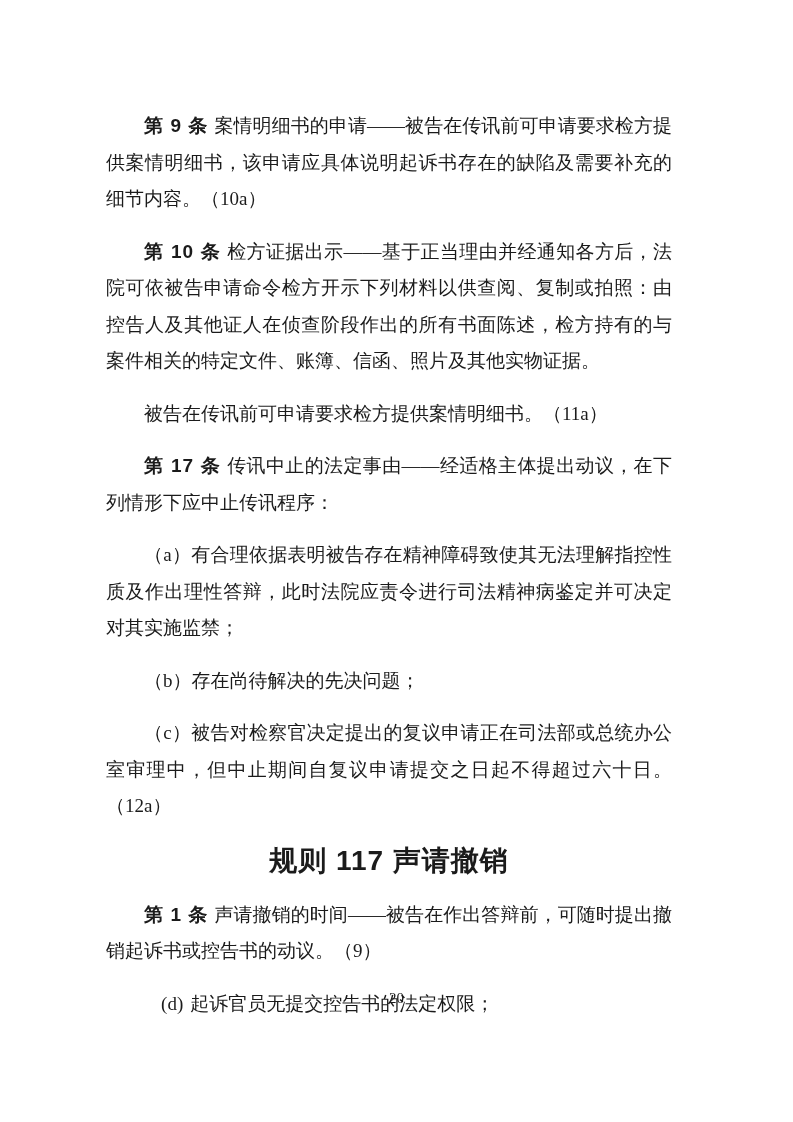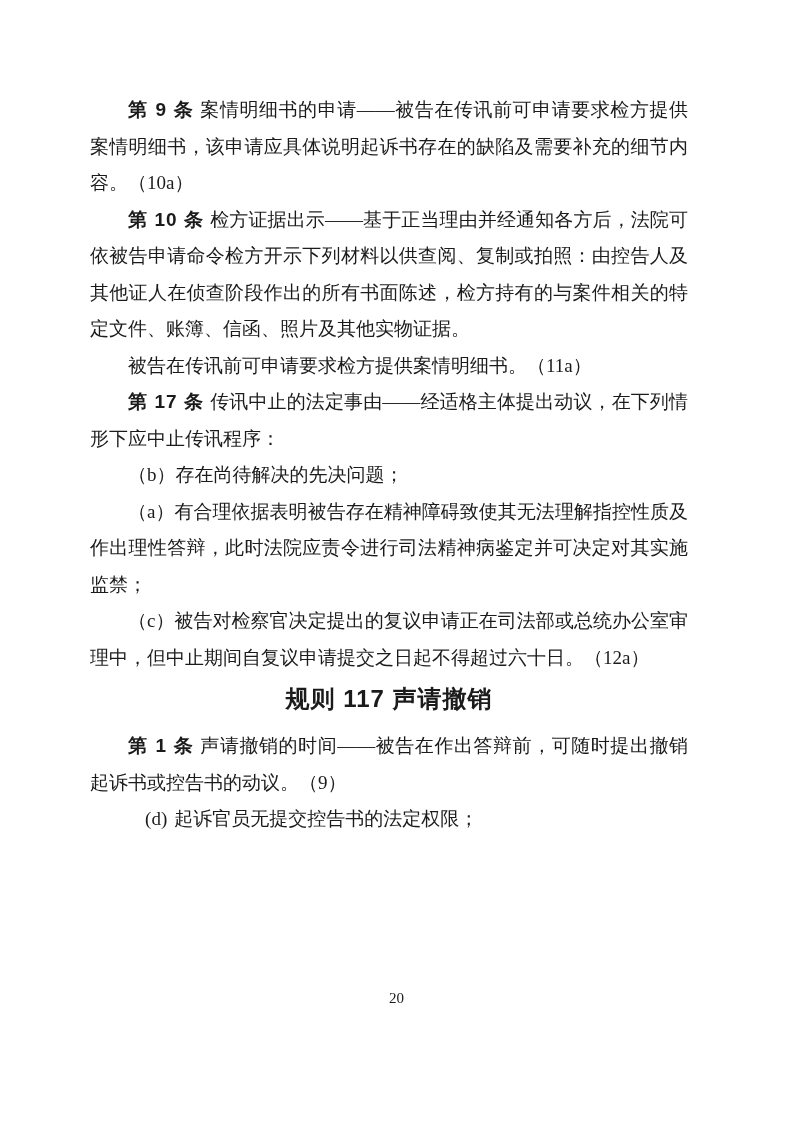--- a/index.html
+++ b/index.html
@@ -15,33 +15,33 @@
   }
   .content {
     position: absolute;
     left: 90px;
     top: 92px;
     width: 598px;
     font-size: 19px;
     line-height: 36.5px;
     text-align: justify;
   }
-  .content p { margin: 0; text-indent: 2em; }
+  .content p { margin: 16px; text-indent: 2em; }
   p.sub-item { text-indent: 2.9em; text-align: left; }
   b.art-num {
     font-family: "Liberation Sans", "DejaVu Sans", sans-serif;
     font-weight: bold;
     margin-right: 6px;
     letter-spacing: 1px;
   }
   h2.rule-heading {
     margin: 3px 0 9px 0;
     text-indent: 0;
     text-align: center;
-    font-size: 24px;
+    font-size: 28px;
     line-height: 40px;
     font-weight: bold;
     font-family: "Liberation Sans", "DejaVu Sans", sans-serif;
     letter-spacing: 1px;
   }
   .list-marker { margin-right: 7px; }
   .page-number {
     position: absolute;
     top: 988px;
     left: 0;
@@ -58,22 +58,22 @@
   <div class="content">
 
     <p><b class="art-num">第 9 条</b><span>案情明细书的申请——被告在传讯前可申请要求检方提供案情明细书，该申请应具体说明起诉书存在的缺陷及需要补充的细节内容。（10a）</span></p>
 
     <p><b class="art-num">第 10 条</b><span>检方证据出示——基于正当理由并经通知各方后，法院可依被告申请命令检方开示下列材料以供查阅、复制或拍照：由控告人及其他证人在侦查阶段作出的所有书面陈述，检方持有的与案件相关的特定文件、账簿、信函、照片及其他实物证据。</span></p>
 
     <p>被告在传讯前可申请要求检方提供案情明细书。（11a）</p>
 
     <p><b class="art-num">第 17 条</b><span>传讯中止的法定事由——经适格主体提出动议，在下列情形下应中止传讯程序：</span></p>
 
+    <p>（a）有合理依据表明被告存在精神障碍致使其无法理解指控性质及作出理性答辩，此时法院应责令进行司法精神病鉴定并可决定对其实施监禁；</p>
     <p>（b）存在尚待解决的先决问题；</p>
-    <p>（a）有合理依据表明被告存在精神障碍致使其无法理解指控性质及作出理性答辩，此时法院应责令进行司法精神病鉴定并可决定对其实施监禁；</p>
     <p>（c）被告对检察官决定提出的复议申请正在司法部或总统办公室审理中，但中止期间自复议申请提交之日起不得超过六十日。（12a）</p>
 
     <h2 class="rule-heading">规则 117 声请撤销</h2>
 
     <p><b class="art-num">第 1 条</b><span>声请撤销的时间——被告在作出答辩前，可随时提出撤销起诉书或控告书的动议。（9）</span></p>
 
 
 
     <p class="sub-item"><span class="list-marker">(d)</span><span>起诉官员无提交控告书的法定权限；</span></p>
 

